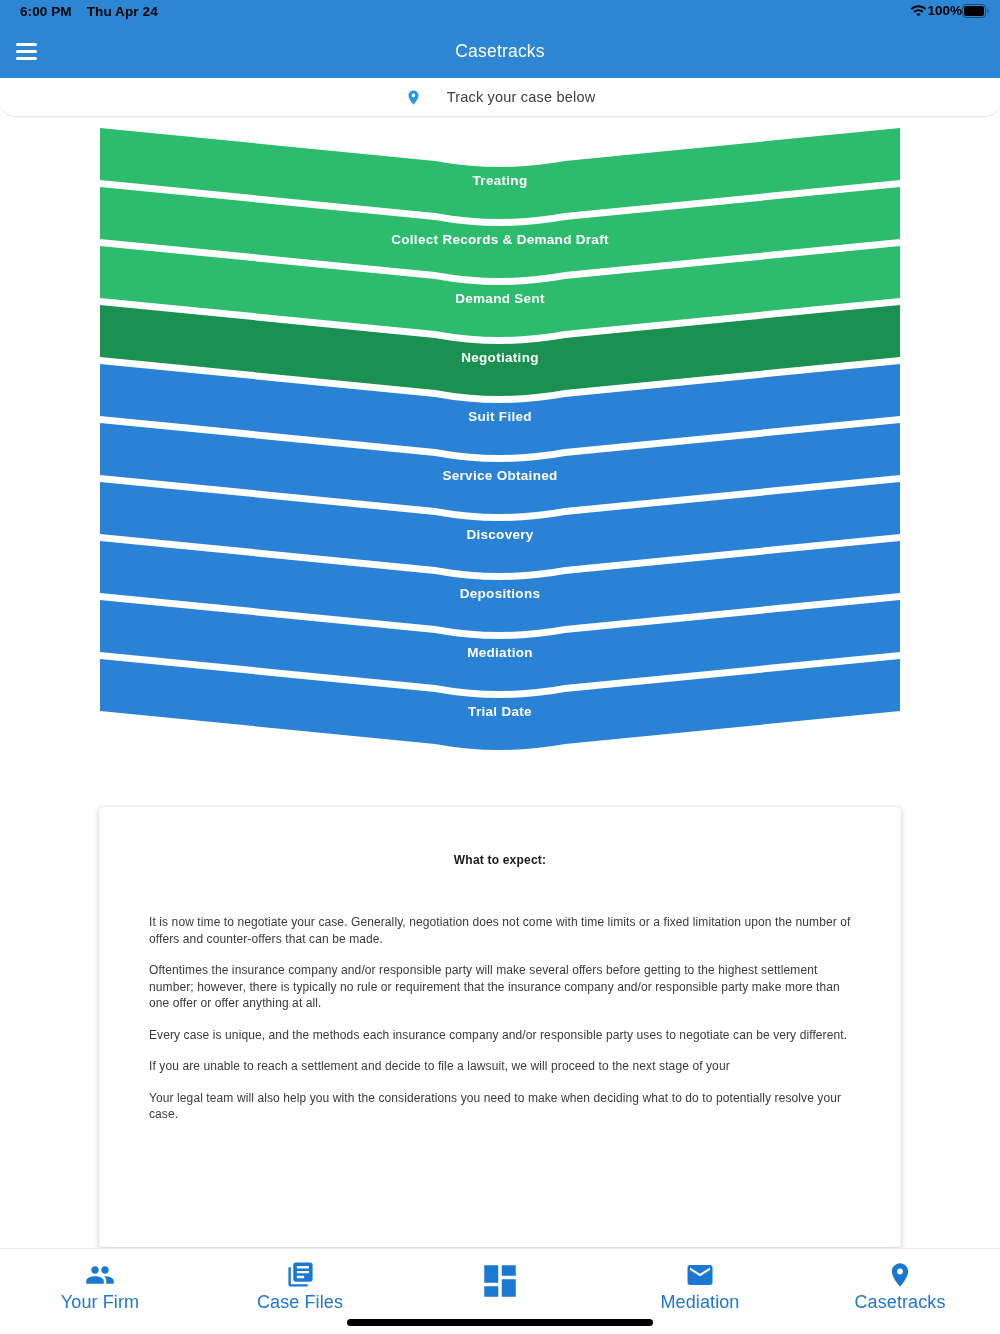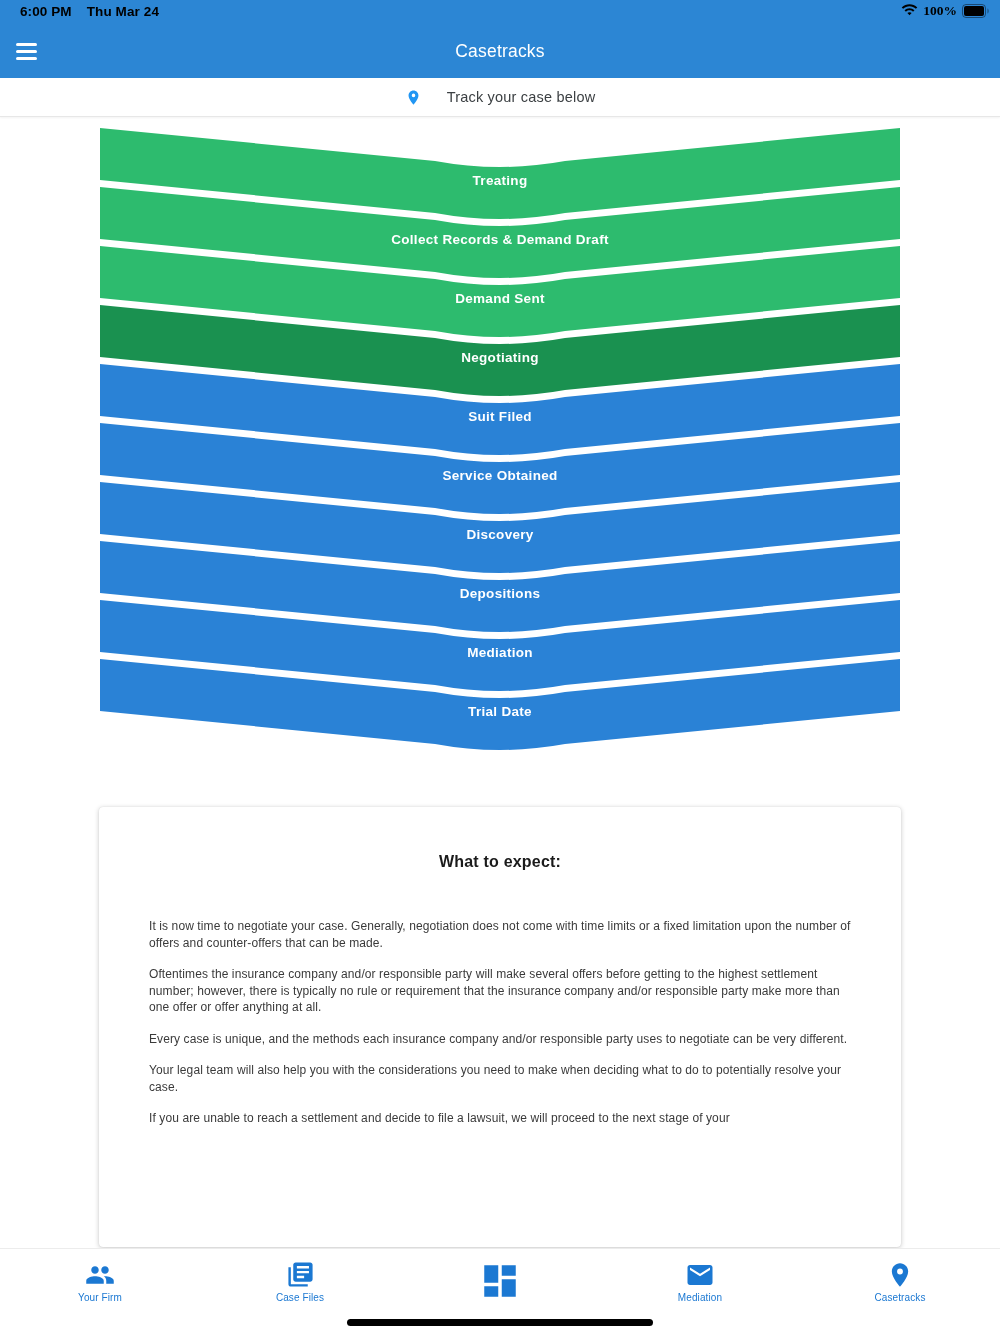--- a/index.html
+++ b/index.html
@@ -3,63 +3,63 @@
 <meta charset="utf-8">
 <style>
   * { margin:0; padding:0; box-sizing:border-box; }
   html,body { background:#ffffff; }
   body { font-family:"Liberation Sans", sans-serif; }
   .screen { position:relative; width:1000px; height:1334px; margin:0 auto; background:#fff; overflow:hidden; }
 
   
   .status-bar { position:absolute; top:0; left:0; width:100%; height:24px; background:#2c86d4; color:#000; }
   .sb-left { position:absolute; left:20px; top:4px; display:flex; gap:15px; font-size:13.5px; font-weight:700; letter-spacing:.1px; }
-  .sb-right { position:absolute; right:10px; top:3px; display:flex; gap:5px; font-size:13.5px; font-weight:700;font-family:Liberation Serif, serif; }
+  .sb-right { position:absolute; right:10px; top:3px; display:flex; align-items:center; font-size:13.5px; font-weight:700; }
   .wifi-svg { width:17px; height:13px; }
   .batt { display:flex; align-items:center; }
 
   
   .app-header { position:absolute; top:24px; left:0; width:100%; height:54px; background:#2c86d4; }
   .hamburger { position:absolute; left:16px; top:16px; width:22px; height:22px; display:flex; flex-direction:column; justify-content:center; gap:4px; cursor:pointer; }
   .hamburger span { display:block; width:21px; height:3px; background:#fff; border-radius:2px; }
   .header-title { position:absolute; left:0; top:0; width:100%; height:54px; display:flex; align-items:center; justify-content:center; color:#fff; font-size:17.5px; font-weight:500; letter-spacing:.2px; }
 
   
-  .sub-header { position:absolute; top:78px; left:0; width:100%; height:39px; background:#fff; display:flex; align-items:center; justify-content:center; gap:25px; border-bottom:1px solid #e7e7e7; box-shadow:0 1px 2px rgba(0,0,0,.05); }
+  .sub-header { position:absolute; top:78px; left:0; width:100%; height:39px; background:#fff; display:flex; align-items:center; justify-content:center; gap:25px; border-bottom:1px solid #e7e7e7; box-shadow:0 1px 2px rgba(0,0,0,.05);border-radius:15px; }
   .sub-header .txt { font-size:14.5px; color:#3c4043; letter-spacing:.2px; }
   .pin-svg { width:17px; height:17px; }
 
   
   .funnel { position:absolute; top:128px; left:100px; width:856px; height:630px; }
   .funnel text { fill:#ffffff; font-family:"Liberation Sans", sans-serif; font-size:13.5px; font-weight:700; letter-spacing:.3px; text-anchor:middle; }
 
   
   .card { position:absolute; top:807px; left:99px; width:802px; height:440px; background:#fff; border-radius:4px; box-shadow:0 1px 5px rgba(0,0,0,.22), 0 0 1px rgba(0,0,0,.14); overflow:hidden; }
-  .card-title { margin-top:46px; text-align:center; font-size:16px; font-weight:700; color:#1b1b1b; letter-spacing:.2px; }
+  .card-title { margin-top:46px; text-align:center; font-size:12px; font-weight:700; color:#1b1b1b; letter-spacing:.2px; }
   .card-body { margin:47px 50px 0 50px; color:#3a3a3a; font-size:12px; line-height:16.5px; letter-spacing:.1px; }
   .card-body p { margin:0 0 15px 0; }
 
   
   .tab-bar { position:absolute; top:1248px; left:0; width:100%; height:86px; background:#fff; border-top:1px solid #ececec; display:flex; }
   .tab-item { flex:1 1 0; display:flex; flex-direction:column; align-items:center; padding-top:12px; cursor:pointer; }
   .tab-item .t-icon { height:27px; display:flex; align-items:center; justify-content:center; }
   .tab-item.center .t-icon { height:40px; }
-  .tab-label { margin-top:4px; font-size:10px; color:#1b78d2; letter-spacing:.1px; }
+  .tab-label { margin-top:4px; font-size:18px; color:#1b78d2; letter-spacing:.1px; }
 
   .home-indicator { position:absolute; left:347px; top:1319px; width:306px; height:7px; border-radius:4px; background:#000; cursor:grab; }
 </style>
 </head>
 <body>
 
 <div class="screen">
 
   <div class="status-bar">
     <div class="sb-left">
       <span>6:00 PM</span>
-      <span>Thu Mar 24</span>
+      <span>Thu Apr 24</span>
     </div>
     <div class="sb-right">
       <span class="wifi-svg">
         <svg viewBox="0 0 24 18" width="17" height="13">
             <path fill="#000" d="M1 6l2 2c4.97-4.97 13.03-4.97 18 0l2-2C16.93-.07 7.07-.07 1 6zm8 8l3 3 3-3c-1.65-1.66-4.34-1.66-6 0zm-4-4l2 2c2.76-2.76 7.24-2.76 10 0l2-2C15.14 6.14 8.87 6.14 5 10z"></path>
           </svg>
       </span>
       <span>100%</span>
       <span class="batt">
         <svg width="28" height="14" viewBox="0 0 28 14">
@@ -133,22 +133,22 @@
       </g>
     </svg>
   </div>
 
   <div class="card">
     <div class="card-title">What to expect:</div>
     <div class="card-body">
       <p>It is now time to negotiate your case.  Generally, negotiation does not come with time limits or a fixed limitation upon the number of offers and counter-offers that can be made.</p>
       <p>Oftentimes the insurance company and/or responsible party will make several offers before getting to the highest settlement number; however, there is typically no rule or requirement that the insurance company and/or responsible party make more than one offer or offer anything at all.</p>
       <p>Every case is unique, and the methods each insurance company and/or responsible party uses to negotiate can be very different.</p>
+      <p>If you are unable to reach a settlement and decide to file a lawsuit, we will proceed to the next stage of your</p>
       <p>Your legal team will also help you with the considerations you need to make when deciding what to do to potentially resolve your case.</p>
-      <p>If you are unable to reach a settlement and decide to file a lawsuit, we will proceed to the next stage of your</p>
     </div>
   </div>
 
   <div class="tab-bar">
     <div class="tab-item">
       <span class="t-icon">
         <svg viewBox="0 0 24 24" width="30" height="30">
             <path fill="#1b78d2" d="M16 11c1.66 0 2.99-1.34 2.99-3S17.66 5 16 5s-3 1.34-3 3 1.34 3 3 3zm-8 0c1.66 0 2.99-1.34 2.99-3S9.66 5 8 5 5 6.34 5 8s1.34 3 3 3zm0 2c-2.33 0-7 1.17-7 3.5V19h14v-2.5c0-2.33-4.67-3.5-7-3.5zm8 0c-.29 0-.62.02-.97.05 1.16.84 1.97 1.97 1.97 3.45V19h6v-2.5c0-2.33-4.67-3.5-7-3.5z"></path>
           </svg>
       </span>

